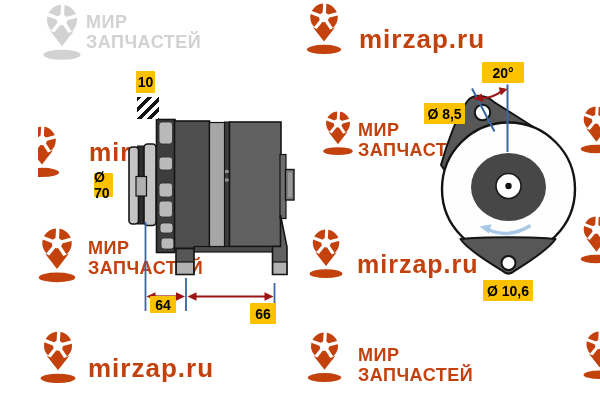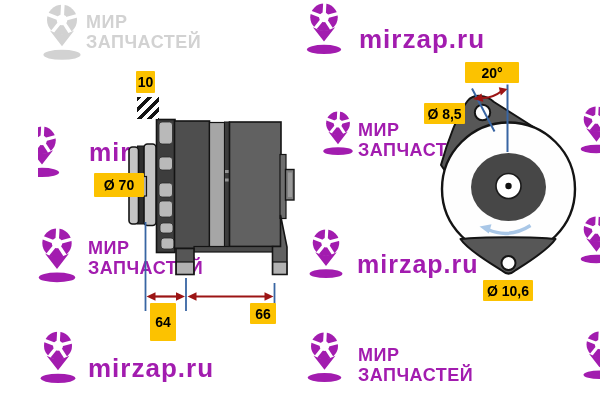--- a/index.html
+++ b/index.html
@@ -1,19 +1,19 @@
 <!DOCTYPE html>
 <html><head>
 <meta charset="utf-8">
 <style>
   html,body{margin:0;padding:0;background:#fff;}
   #stage{position:relative;width:600px;height:400px;background:#ffffff;overflow:hidden;
          font-family:"Liberation Sans",sans-serif;margin-left:38px;}
   
-  .wm{position:absolute;z-index:1;color:#a21caf;font-weight:bold;user-select:none;white-space:nowrap;}
+  .wm{position:absolute;z-index:1;color:#c2410c;font-weight:bold;user-select:none;white-space:nowrap;}
   .wm.dark{color:#d2d2d2;}
   .wm-brand span{display:block;font-size:18px;line-height:20px;letter-spacing:.5px;}
   .wm-domain{font-size:26px;letter-spacing:1px;}
   .wm-domain.sm{font-size:25px;}
   .wm-logo{display:block;}
   
   #drawing{position:absolute;left:0;top:0;z-index:2;}
   
   .lbl{position:absolute;z-index:3;display:flex;align-items:center;justify-content:center;
        background:#fcc200;color:#000;font-weight:bold;font-size:14px;border-radius:1px;}
@@ -212,20 +212,20 @@
       </g>
       <g>
         <path d="M 492.5,225.5 Q 471,239 450,229.5" fill="none" stroke="#a9c7e7" stroke-width="3.4"></path>
         <path d="M 441.5,226.5 L 453.5,224.3 L 450.8,233.6 Z" fill="#a9c7e7"></path>
       </g>
     </g>
   </svg>
 
   <div class="lbl" style="left:98px;top:71px;width:19px;height:22px">10</div>
   <div class="hatch" style="left:99px;top:97px;width:22px;height:22px"></div>
-  <div class="lbl" style="left:56px;top:173px;width:50px;height:24px">Ø 70</div>
-  <div class="lbl" style="left:112px;top:303px;width:26px;height:38px">64</div>
+  <div class="lbl" style="left:56px;top:173px;width:19px;height:24px">Ø 70</div>
+  <div class="lbl" style="left:112px;top:296px;width:26px;height:17px">64</div>
   <div class="lbl" style="left:212px;top:303px;width:26px;height:21px">66</div>
-  <div class="lbl" style="left:427px;top:62px;width:54px;height:21px">20°</div>
+  <div class="lbl" style="left:444px;top:62px;width:42px;height:21px">20°</div>
   <div class="lbl" style="left:386px;top:103px;width:41px;height:21px">Ø 8,5</div>
   <div class="lbl" style="left:445px;top:280px;width:50px;height:21px">Ø 10,6</div>
 
 </div>
 
 </body></html>

